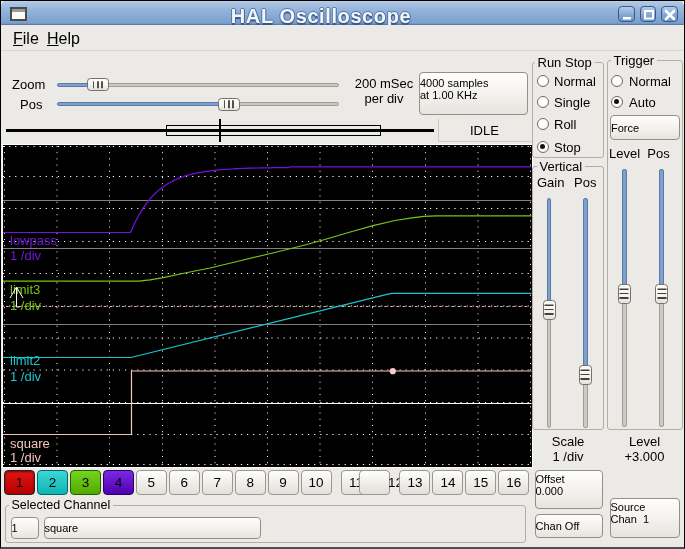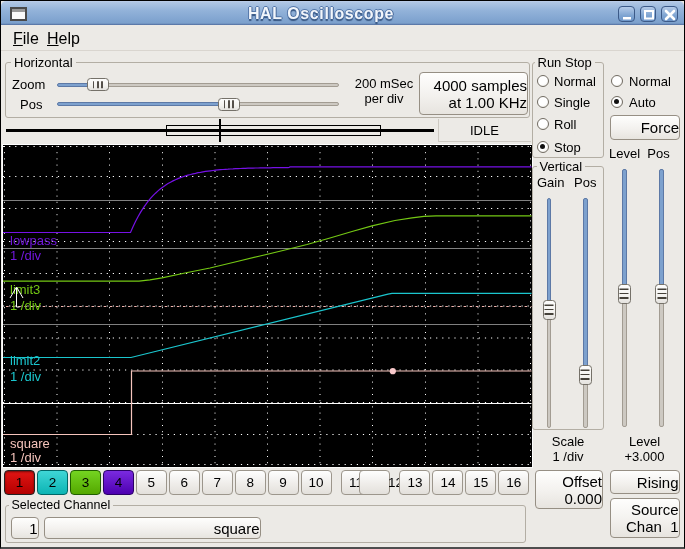--- a/index.html
+++ b/index.html
@@ -1,21 +1,21 @@
 <!DOCTYPE html>
 <html><head><meta charset="utf-8">
 <style>
 * { margin:0; padding:0; box-sizing:border-box; }
 html,body { width:685px; height:549px; font-family:"Liberation Sans",sans-serif; font-size:13px; color:#000; }
 #win { position:relative; width:685px; height:549px; background:#eceae6; overflow:hidden; }
 #wborder { position:absolute; left:0; top:0; width:685px; height:549px; border:1.5px solid #000; border-bottom:2.5px solid #4e4e4e; z-index:99; pointer-events:none; }
 #titlebar { position:absolute; left:1px; top:1px; right:1px; height:23.5px;
   background:linear-gradient(#b0c7e4, #92b2d9 38%, #84a7d2 70%, #7ba0cc 92%, #506b9d);
   border-radius:5px 5px 0 0; border-top:1px solid #b9cce8; }
-#title { position:absolute; left:40px; top:3px; width:560px; text-align:center; font-weight:bold; font-size:16px; letter-spacing:0.6px;
+#title { position:absolute; left:40px; top:3px; width:560px; text-align:center; font-weight:bold; font-size:20px; letter-spacing:0.6px;
   color:#f2f6fb; text-shadow:-1px 0 0 #5578aa, 1px 0 0 #49699a, 0 -1px 0 #5578aa, 0 1.5px 1px #35547f; }
 #wicon { position:absolute; left:9px; top:5px; width:17px; height:14px; background:#fafafa; border:2px solid #4a4a4a; }
 #wicon:before { content:""; position:absolute; left:0; top:0; right:0; height:3px; background:#9a9a9a; }
 .wbtn { position:absolute; top:3.5px; width:16.5px; height:16.5px; border-radius:4px;
   background:linear-gradient(#b5cbe8,#7fa5d2 60%,#6f97c9); border:1px solid #3c5a88; }
 .wbtn svg { position:absolute; left:0; top:0; }
 #menubar { position:absolute; left:1px; top:25px; right:1px; height:26px; background:#eceae6; border-bottom:1px solid #d9d5cf; }
 .menu { position:absolute; top:5px; font-size:16px; }
 .menu u { text-decoration:underline; }
 .gbox { position:absolute; border:1px solid #b3aea4; border-radius:3px; }
@@ -25,21 +25,21 @@
 .blue { background:#7da1ce; border:1px solid #5d79a6; }
 .gray { background:#cdc9c2; border:1px solid #a29c92; }
 .handle.h { height:13.5px; }
 .handle.v { width:13px; }
 .handle { position:absolute; background:linear-gradient(#fdfdfc,#f3f2ef 60%,#e4e2de); border:1.5px solid #757169; border-radius:3.5px; }
 .handle.h span { position:absolute; left:50%; top:50%; width:10px; height:7.5px; transform:translate(-50%,-50%);
   background:repeating-linear-gradient(90deg,#55504a 0,#55504a 1.5px,transparent 1.5px,transparent 4.2px); }
 .handle.v span { position:absolute; left:50%; top:50%; width:9px; height:11px; transform:translate(-50%,-50%);
   background:repeating-linear-gradient(#454139 0,#454139 1.6px,transparent 1.6px,transparent 4.3px); }
 .btn { position:absolute; background:linear-gradient(#fefefd,#f3f1ee 55%,#e7e4df); border:1px solid #968f84; border-radius:4px;
-  text-align:right; font-size:15px; }
+  text-align:left; font-size:11px; }
 .radio { position:absolute; width:12px; height:12px; border-radius:50%; border:1.2px solid #716c63;
   background:radial-gradient(circle at 40% 35%, #ffffff 55%, #f0eeea 75%, #d8d4ce); }
 .radio.sel:before { content:""; position:absolute; left:2.3px; top:2.3px; width:5px; height:5px; border-radius:50%; background:#111; }
 .rlabel { position:absolute; font-size:13px; }
 .chbtn { position:absolute; top:469.5px; width:31px; height:25px; border-radius:4px; text-align:center;
   font-size:13.5px; line-height:24px; }
 .txt { position:absolute; font-size:13px; }
 .ctr { text-align:center; }
 </style></head>
 <body>
@@ -62,23 +62,20 @@
         <svg width="16" height="16">
           <path d="M4,4 L12,12 M12,4 L4,12" stroke="#fff" stroke-width="2.6" stroke-linecap="round"></path>
         </svg>
       </div>
 </div>
 <div id="menubar">
   <div class="menu" style="left:12px"><u>F</u>ile</div>
   <div class="menu" style="left:46px"><u>H</u>elp</div>
 </div>
 
-<div class="gbox" style="left:5px;top:62px;width:525px;height:56px">
-  <div class="glabel" style="left:5px">Horizontal</div>
-</div>
 <div class="txt" style="left:12px;top:77px">Zoom</div>
 <div class="txt" style="left:20px;top:97px">Pos</div>
 <div class="htrack blue" style="top:82.7px;left:57px;width:34px"></div>
     <div class="htrack gray" style="top:82.7px;left:105px;width:234px"></div>
     <div class="handle h" style="top:77.95px;left:87px;width:22px">
       <span></span>
     </div>
 <div class="htrack blue" style="top:102.3px;left:57px;width:165px"></div>
     <div class="htrack gray" style="top:102.3px;left:236px;width:103px"></div>
     <div class="handle h" style="top:97.55px;left:218px;width:22px">
@@ -188,32 +185,35 @@
     <div class="handle v" style="left:542.7px;top:299.5px;height:20.0px">
       <span></span>
     </div>
 <div class="vtrack blue" style="left:583.15px;top:198px;height:170.5px"></div>
     <div class="vtrack gray" style="left:583.15px;top:380.5px;height:47.10000000000002px"></div>
     <div class="handle v" style="left:578.9px;top:364.5px;height:20.0px">
       <span></span>
     </div>
 <div class="txt ctr" style="left:533px;top:433.5px;width:70px">Scale<br>1 /div</div>
 <div class="btn" style="left:534.5px;top:470px;width:68.5px;height:39px;padding-top:2px">Offset<br>0.000</div>
-
+<div class="btn" style="left:534.5px;top:514px;width:68.5px;height:24px;line-height:23px">Chan Off</div>
+
+<div class="gbox" style="left:606.5px;top:60px;width:76px;height:370px">
+  <div class="glabel" style="left:3px">Trigger</div>
+</div>
 <div class="radio" style="left:611px;top:75px"></div>
     <div class="rlabel" style="left:629px;top:74px">Normal</div>
 <div class="radio sel" style="left:611px;top:96px"></div>
     <div class="rlabel" style="left:629px;top:95px">Auto</div>
 <div class="btn" style="left:610px;top:114.5px;width:70px;height:25px;line-height:24px">Force</div>
 <div class="txt" style="left:609px;top:145.5px">Level&nbsp;&nbsp;Pos</div>
 <div class="vtrack blue" style="left:622.05px;top:169.3px;height:118.5px"></div>
     <div class="vtrack gray" style="left:622.05px;top:299.8px;height:127.09999999999997px"></div>
     <div class="handle v" style="left:617.8px;top:283.8px;height:20.0px">
       <span></span>
     </div>
 <div class="vtrack blue" style="left:659.25px;top:169.3px;height:118.5px"></div>
     <div class="vtrack gray" style="left:659.25px;top:299.8px;height:127.09999999999997px"></div>
     <div class="handle v" style="left:655.0px;top:283.8px;height:20.0px">
       <span></span>
     </div>
 <div class="txt ctr" style="left:609px;top:433.5px;width:71px">Level<br>+3.000</div>
-<div class="btn" style="left:609.5px;top:470px;width:70px;height:24px;line-height:23px">Rising</div>
 <div class="btn" style="left:609.5px;top:498px;width:70px;height:40px;padding-top:2px">Source<br>Chan&nbsp;&nbsp;1</div>
 </div>
 </body></html>

